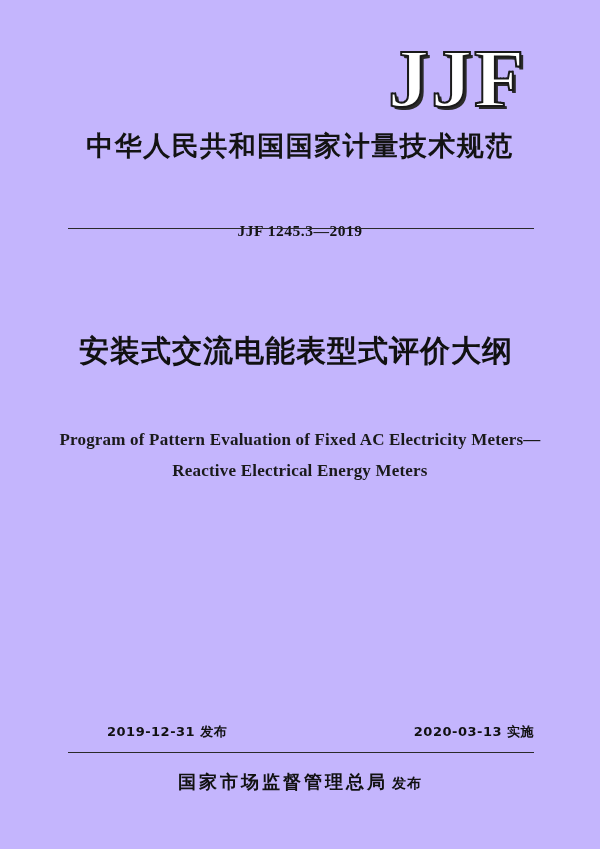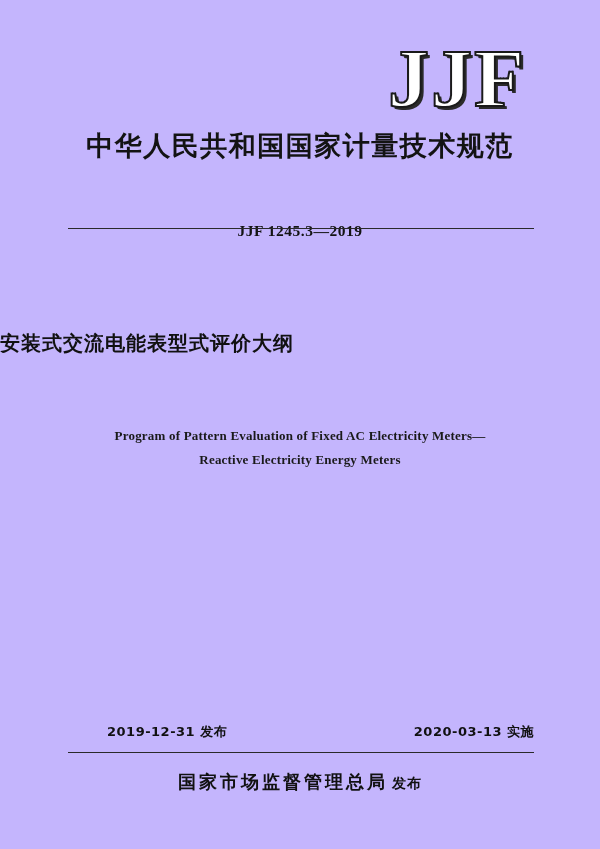--- a/index.html
+++ b/index.html
@@ -87,38 +87,38 @@
     height: 1px;
     background: #2a2a2a;
   }
 
   
   .title-cn {
     position: absolute;
     top: 328px;
     left: 0;
     width: 592px;
-    text-align: left;
+    text-align: center;
     font-family: "DejaVu Serif", serif;
-    font-size: 20px;
+    font-size: 30px;
     font-weight: bold;
     line-height: 1.55;
     letter-spacing: 1px;
     color: #111111;
   }
   .title-cn div { white-space: nowrap; }
 
   .title-en {
     position: absolute;
     top: 424px;
     left: 0;
     width: 600px;
     text-align: center;
     font-family: "Liberation Serif", serif;
-    font-size: 13px;
+    font-size: 17px;
     font-weight: bold;
     line-height: 1.85;
     letter-spacing: 0.2px;
     color: #1a1a1a;
   }
 
   
   .dates {
     position: absolute;
     top: 723px;
@@ -175,21 +175,21 @@
   <div class="std-no">JJF 1245.3—2019</div>
 
   <div class="rule-top"></div>
 
   <div class="title-cn">
     <div>安装式交流电能表型式评价大纲</div>
   </div>
 
   <div class="title-en">
     <div>Program of Pattern Evaluation of Fixed AC Electricity Meters—</div>
-    <div>Reactive Electricity Energy Meters</div>
+    <div>Reactive Electrical Energy Meters</div>
   </div>
 
   <div class="dates">
     <span class="d-item">2019-12-31 发布</span>
     <span class="d-item">2020-03-13 实施</span>
   </div>
 
   <div class="rule-bottom"></div>
 
   <div class="issuer">

